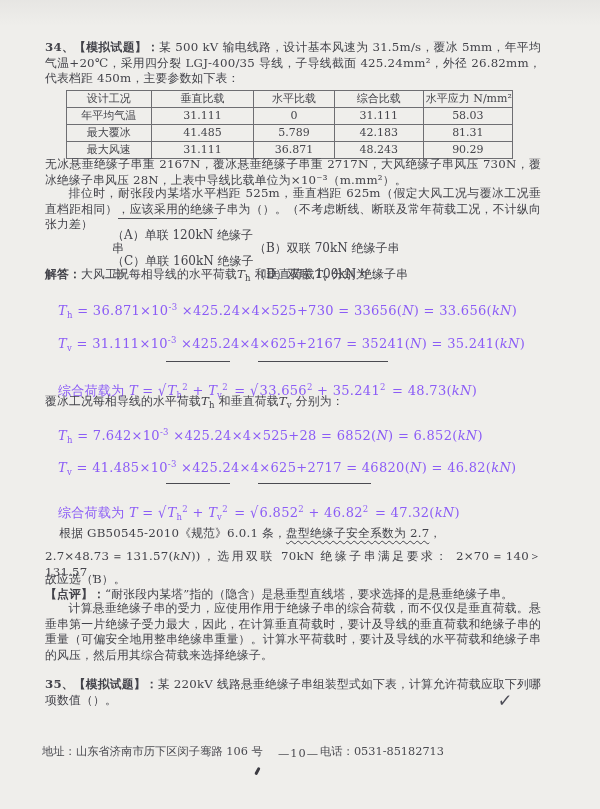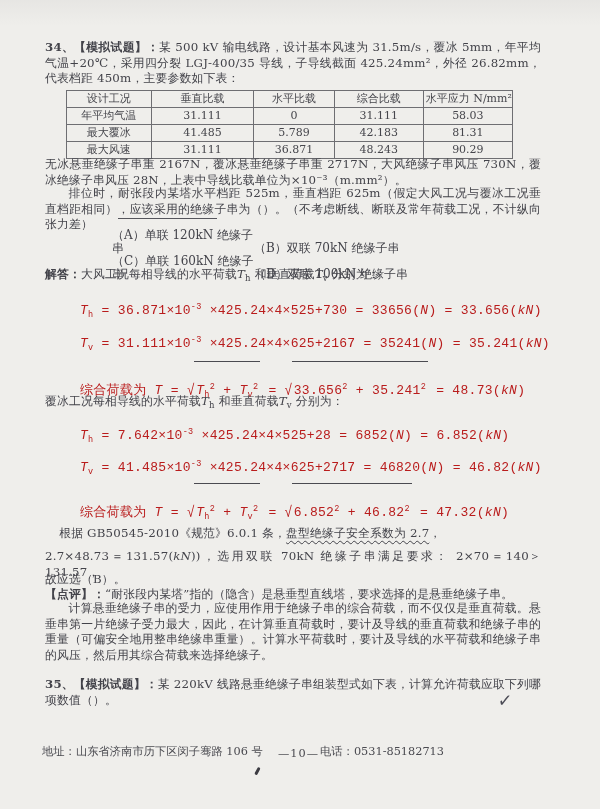--- a/index.html
+++ b/index.html
@@ -27,24 +27,23 @@
     border-collapse:collapse;table-layout:fixed;
     font-size:11px;color:#46464c;
   }
   .tbl th,.tbl td{
     border:1px solid #6e6e72;text-align:center;font-weight:normal;
     padding:1px 2px;height:14px;line-height:14px;white-space:nowrap;overflow:hidden;
   }
   .options{position:absolute;left:112px;top:229px;font-size:12px;line-height:13px;}
   .opt-a{display:inline-block;width:142px;}
   .formula{
-    position:absolute;left:80px;width:470px;
-    font-size:13px;line-height:18px;color:#b91c1c;letter-spacing:0.3px;
+    position:absolute;left:58px;width:470px;
+    font-size:13px;line-height:18px;color:#8b5cf6;letter-spacing:0.3px;
     white-space:nowrap;
-    font-family:Liberation Mono, monospace;
   }
   .formula i{font-style:italic;}
   sub{font-size:8.5px;vertical-align:-0.35em;}
   sup{font-size:8.5px;vertical-align:0.55em;}
   .sqrt{display:inline-block;white-space:nowrap;}
   .rad{display:inline-block;transform:scaleY(1.18);margin-right:-1px;}
   .radicand{display:inline-block;border-top:1px solid #4a4a50;padding:16px 2px;}
   .hand-u{border-bottom:1.3px solid #55555c;padding-bottom:18px;}
   .hand-u-wavy{text-decoration:underline;text-decoration-style:wavy;text-decoration-thickness:1px;text-underline-offset:3px;margin-top:40px;}
   .checkmark{

